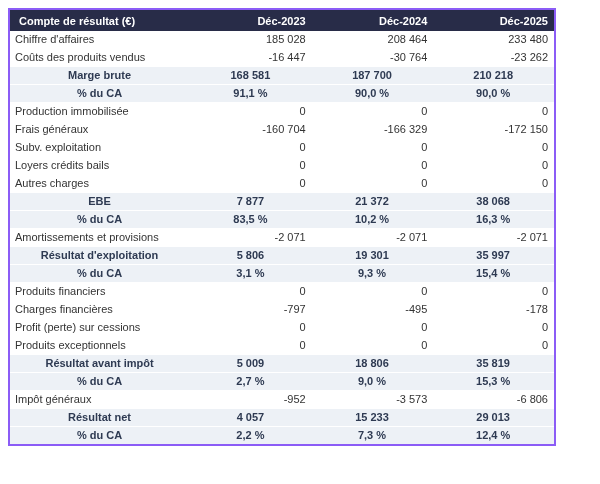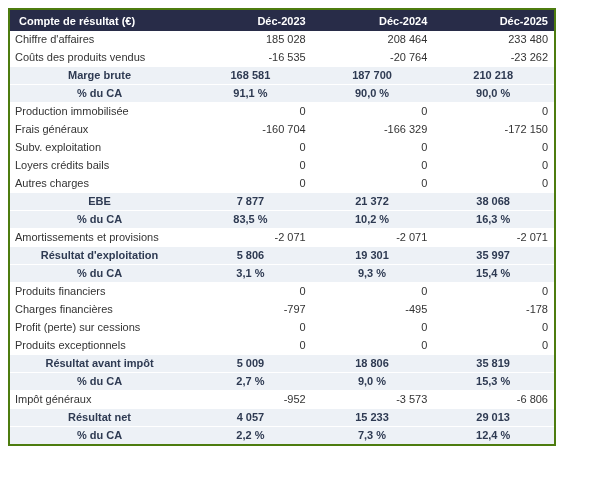--- a/index.html
+++ b/index.html
@@ -7,21 +7,21 @@
     width: 600px; height: 484px;
     background: #ffffff;
     font-family: "Liberation Sans", "DejaVu Sans", sans-serif;
     overflow: hidden;
   }
   .sheet { padding: 8px 8px 7px 8px; }
   table.income-statement {
     width: 548px;
     border-collapse: collapse;
     table-layout: fixed;
-    border: 2px solid #4d7c0f;
+    border: 2px solid #8b5cf6;
   }
   col.c-label { width: 33.2%; }
   col.c-num   { width: 22.3%; }
   thead th {
     background: #282c48;
     color: #ffffff;
     font-size: 11px;
     font-weight: 700;
     height: 22px;
     padding: 0 6px 0 9px;
@@ -71,22 +71,22 @@
     </thead>
     <tbody id="table-body">
         <tr class="">
           <td>Chiffre d'affaires</td>
           <td class="num">185 028</td>
           <td class="num">208 464</td>
           <td class="num">233 480</td>
         </tr>
         <tr class="">
           <td>Coûts des produits vendus</td>
-          <td class="num">-16 535</td>
-          <td class="num">-20 764</td>
+          <td class="num">-16 447</td>
+          <td class="num">-30 764</td>
           <td class="num">-23 262</td>
         </tr>
         <tr class="emphasis">
           <td>Marge brute</td>
           <td class="num">168 581</td>
           <td class="num">187 700</td>
           <td class="num">210 218</td>
         </tr>
         <tr class="emphasis">
           <td>% du CA</td>

